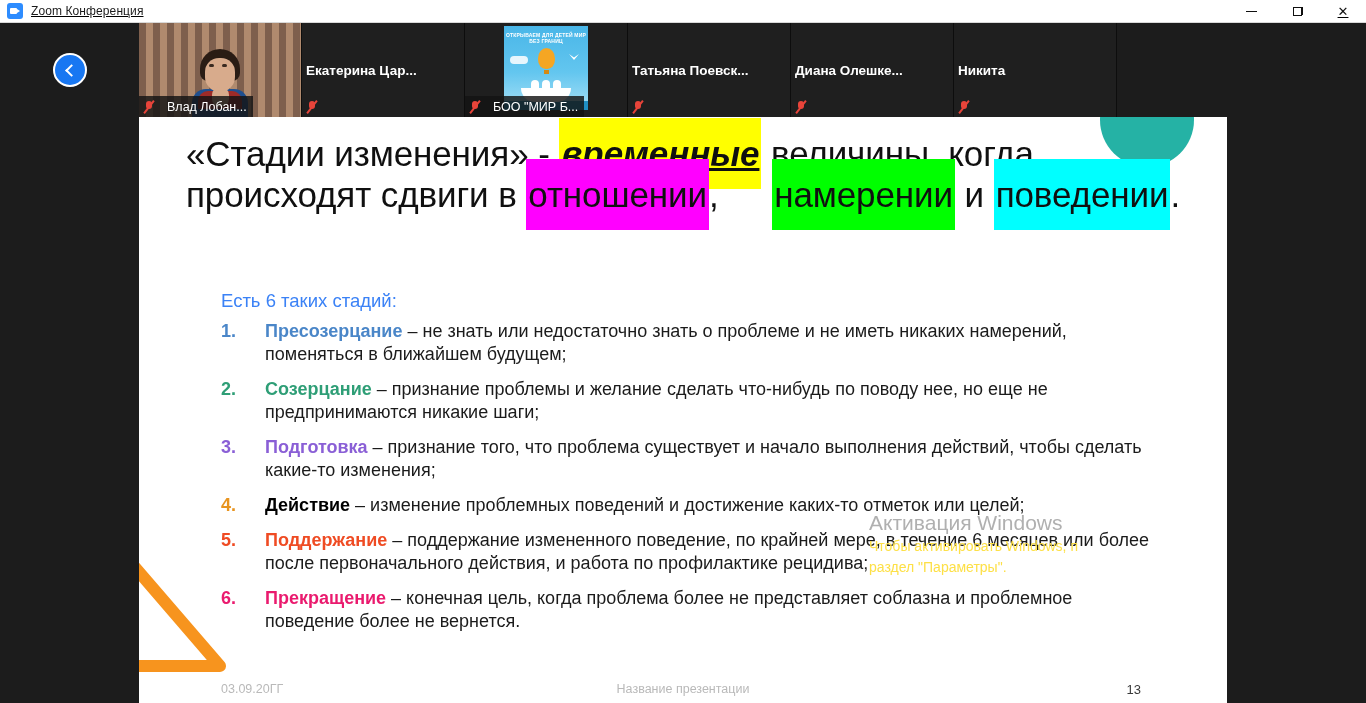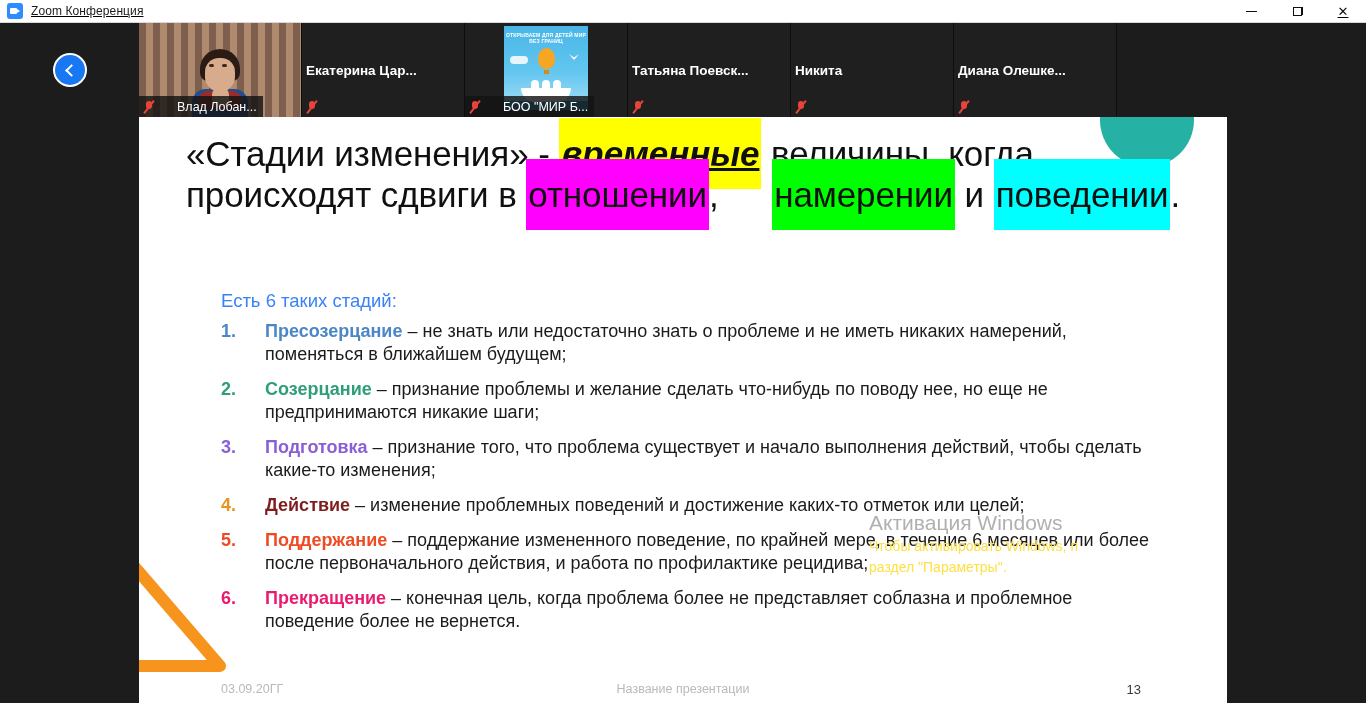--- a/index.html
+++ b/index.html
@@ -68,21 +68,21 @@
     border-right:1px solid #0d0d0d; overflow:hidden;
     display:flex; align-items:center; justify-content:flex-start;
   }
   .tile.video{ background:#2b2320; }
   .tile-name-center{
     color:#ffffff; font-size:13.5px; font-weight:bold; text-align:center;
     padding:0 4px; white-space:nowrap; overflow:hidden;
   }
   .tile-badge{
     position:absolute; left:0; bottom:0; height:21px; max-width:100%;
-    display:flex; align-items:center; gap:22px; padding:0 6px 0 3px;
+    display:flex; align-items:center; gap:12px; padding:0 6px 0 3px;
     background:rgba(20,20,20,.82);
   }
   .tile-badge.bare{ background:transparent; }
   .tile-badge .nm{
     color:#fff; font-size:12.5px; white-space:nowrap; overflow:hidden;
   }
   .mic-off{
     position:relative; width:13px; height:15px; flex:0 0 13px; display:block;
   }
   .mic-off::before{
@@ -298,28 +298,28 @@
   </div>
 
   <div class="tile">
     <span class="tile-name-center">Татьяна  Поевск...</span>
     <div class="tile-badge bare">
       <span class="mic-off"></span>
     </div>
   </div>
 
   <div class="tile">
+    <span class="tile-name-center">Диана  Олешке...</span>
+    <div class="tile-badge bare">
+      <span class="mic-off"></span>
+    </div>
+  </div>
+
+  <div class="tile">
     <span class="tile-name-center">Никита</span>
-    <div class="tile-badge bare">
-      <span class="mic-off"></span>
-    </div>
-  </div>
-
-  <div class="tile">
-    <span class="tile-name-center">Диана  Олешке...</span>
     <div class="tile-badge bare">
       <span class="mic-off"></span>
     </div>
   </div>
 
 </div>
 
 <div class="slide">
 
   <div class="deco-circle"></div>
@@ -354,21 +354,21 @@
     <div class="li">
       <span class="li-num" style="color:#8a5fd6">3.</span>
       <div class="li-txt">
         <span class="term" style="color:#8a5fd6">Подготовка</span><span> – признание того, что проблема существует и начало выполнения действий, чтобы сделать какие-то изменения;</span>
       </div>
     </div>
 
     <div class="li">
       <span class="li-num" style="color:#e8941f">4.</span>
       <div class="li-txt">
-        <span class="term" style="color:#7f1d1d">Действие</span><span> – изменение проблемных поведений и достижение каких-то отметок или целей;</span>
+        <span class="term" style="color:#000000">Действие</span><span> – изменение проблемных поведений и достижение каких-то отметок или целей;</span>
       </div>
     </div>
 
     <div class="li">
       <span class="li-num" style="color:#ef4b23">5.</span>
       <div class="li-txt">
         <span class="term" style="color:#ef4b23">Поддержание</span><span> – поддержание измененного поведение, по крайней мере, в течение 6 месяцев или более после первоначального действия, и работа по профилактике рецидива;</span>
       </div>
     </div>
 

